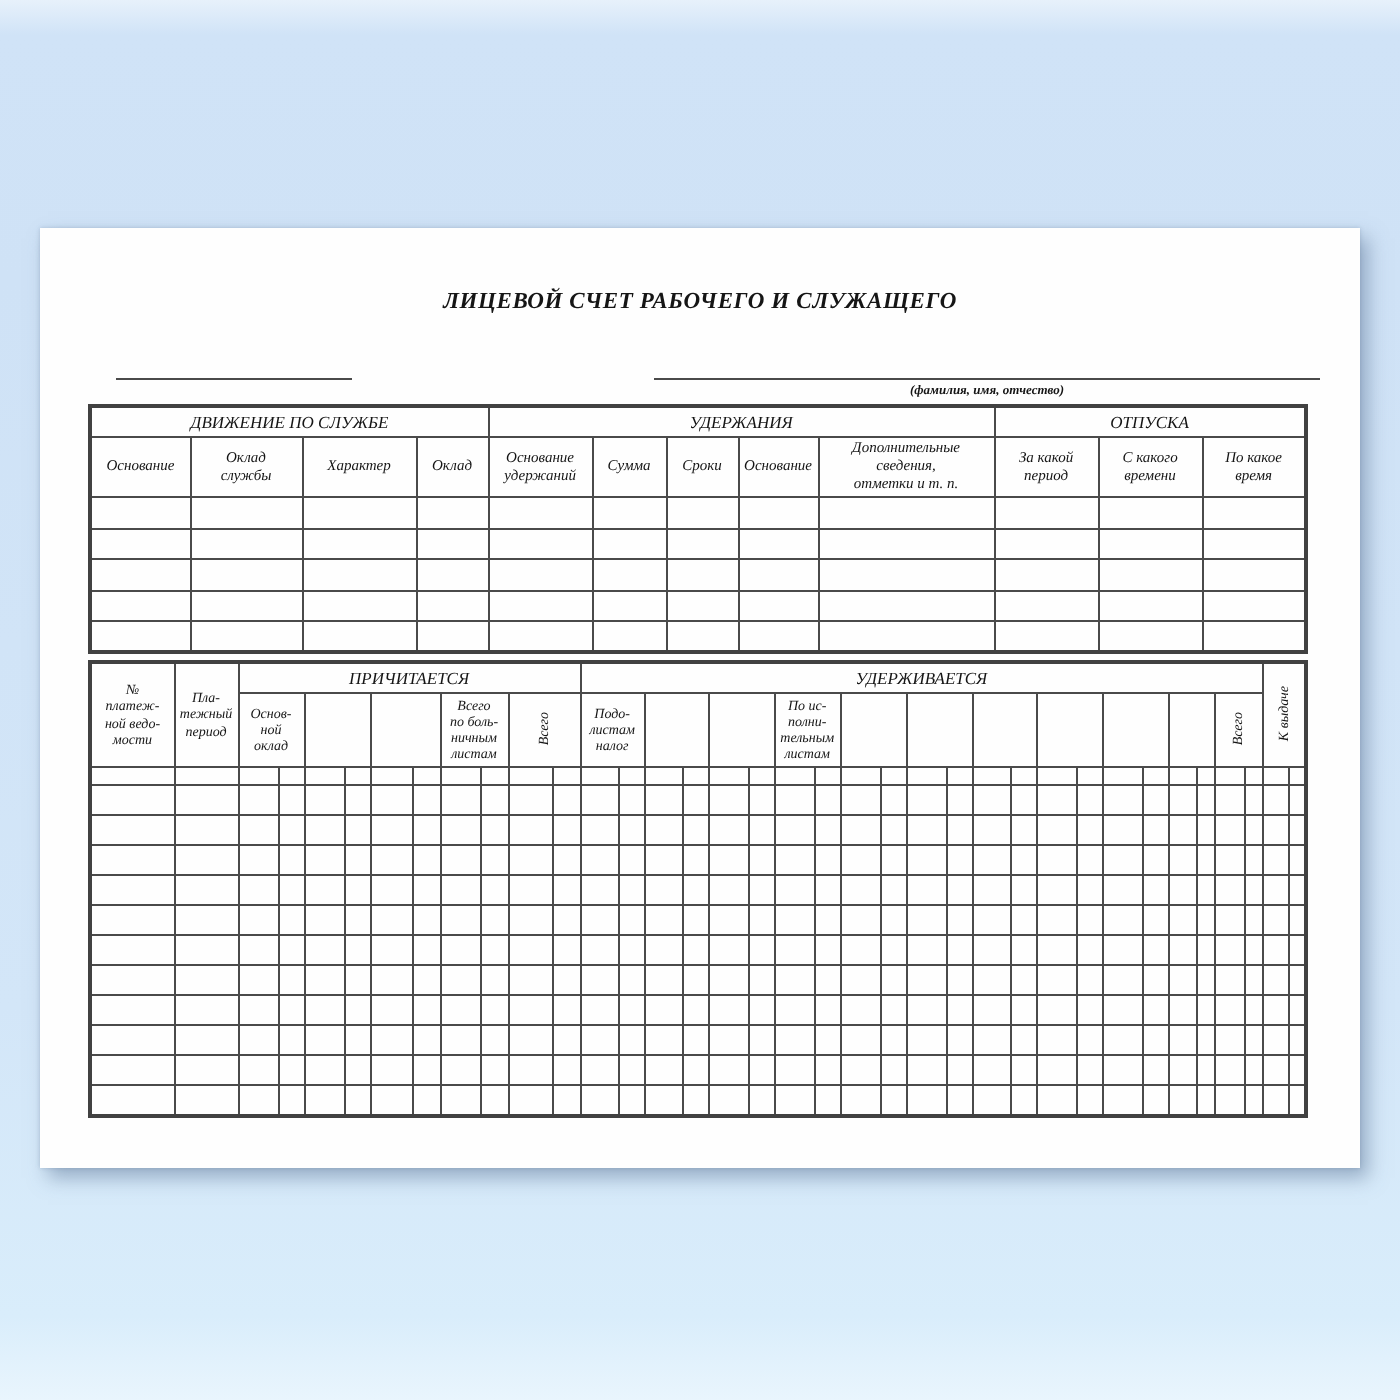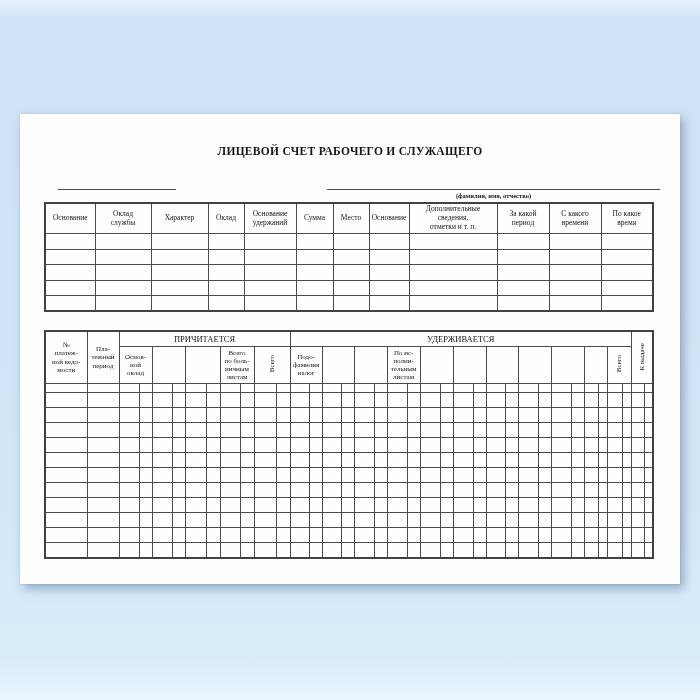--- a/index.html
+++ b/index.html
@@ -6,20 +6,21 @@
   body {
     width: 700px; height: 700px; overflow: hidden;
     background: linear-gradient(180deg, #e7f1fb 0%, #d0e3f7 2.5%, #cfe2f6 20%, #d3e6f8 72%, #d9edfb 94%, #e9f5fd 100%);
     font-family: "Liberation Serif", serif;
     color: #151515;
   }
   .paper {
     position: absolute; left: 20px; top: 114px; width: 660px; height: 470px;
     background: #fefefe;
     box-shadow: 4px 5px 9px rgba(90,115,150,.5), 0 0 2px rgba(110,130,160,.35);
+    font-style: italic;
   }
   .title {
     position: absolute; top: 31px; left: 0; right: 0;
     text-align: center; font-size: 11.5px; font-weight: bold; letter-spacing: .3px;
   }
   .line-left  { position: absolute; top: 75px; left: 38px;  width: 118px; border-bottom: 1px solid #4a4a4a; height: 0; }
   .line-right { position: absolute; top: 75px; left: 307px; width: 333px; border-bottom: 1px solid #4a4a4a; height: 0; }
   .fio-label  { position: absolute; top: 78px; left: 307px; width: 333px; text-align: center;
                 font-size: 6.5px; font-weight: bold; }
 
@@ -66,30 +67,35 @@
       <col style="width:52px">
         <col style="width:37px">
         <col style="width:36px">
         <col style="width:40px">
       <col style="width:88px">
         <col style="width:52px">
         <col style="width:52px">
         <col style="width:52px">
     </colgroup>
     <thead>
+      <tr class="band-row">
+        <th colspan="4">ДВИЖЕНИЕ ПО СЛУЖБЕ</th>
+        <th colspan="5">УДЕРЖАНИЯ</th>
+        <th colspan="3">ОТПУСКА</th>
+      </tr>
       <tr class="head-row">
         <th>Основание</th>
         <th>Оклад
 службы</th>
         <th>Характер</th>
         <th>Оклад</th>
         <th>Основание
 удержаний</th>
         <th>Сумма</th>
-        <th>Место</th>
+        <th>Сроки</th>
         <th>Основание</th>
         <th>Дополнительные
 сведения,
 отметки и т. п.</th>
         <th>За какой
 период</th>
         <th>С какого
 времени</th>
         <th>По какое
 время</th>
@@ -226,21 +232,21 @@
 ной
 оклад</th>
         <th colspan="2"></th>
         <th colspan="2"></th>
         <th colspan="2">Всего
 по боль-
 ничным
 листам</th>
         <th colspan="2" class="vert"><span>Всего</span></th>
         <th colspan="2">Подо-
-фамилия
+листам
 налог</th>
         <th colspan="2"></th>
         <th colspan="2"></th>
         <th colspan="2">По ис-
 полни-
 тельным
 листам</th>
         <th colspan="2"></th>
         <th colspan="2"></th>
         <th colspan="2"></th>

